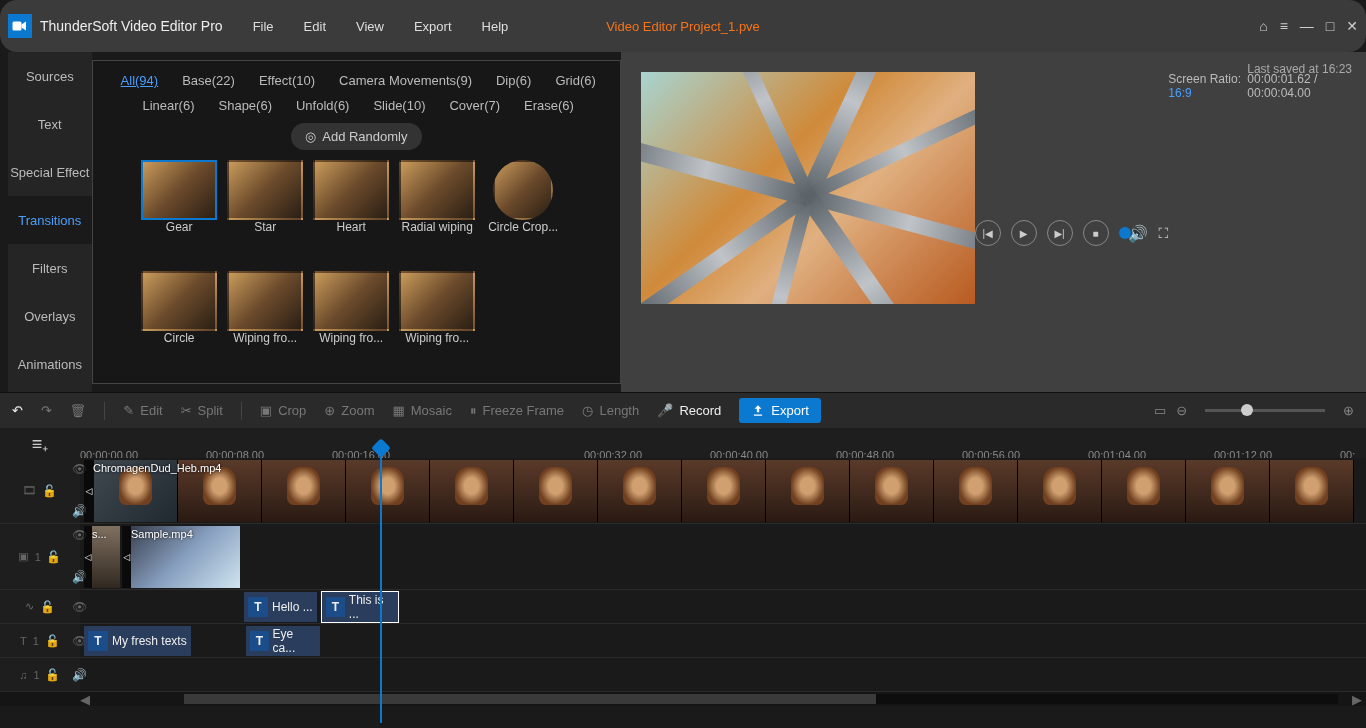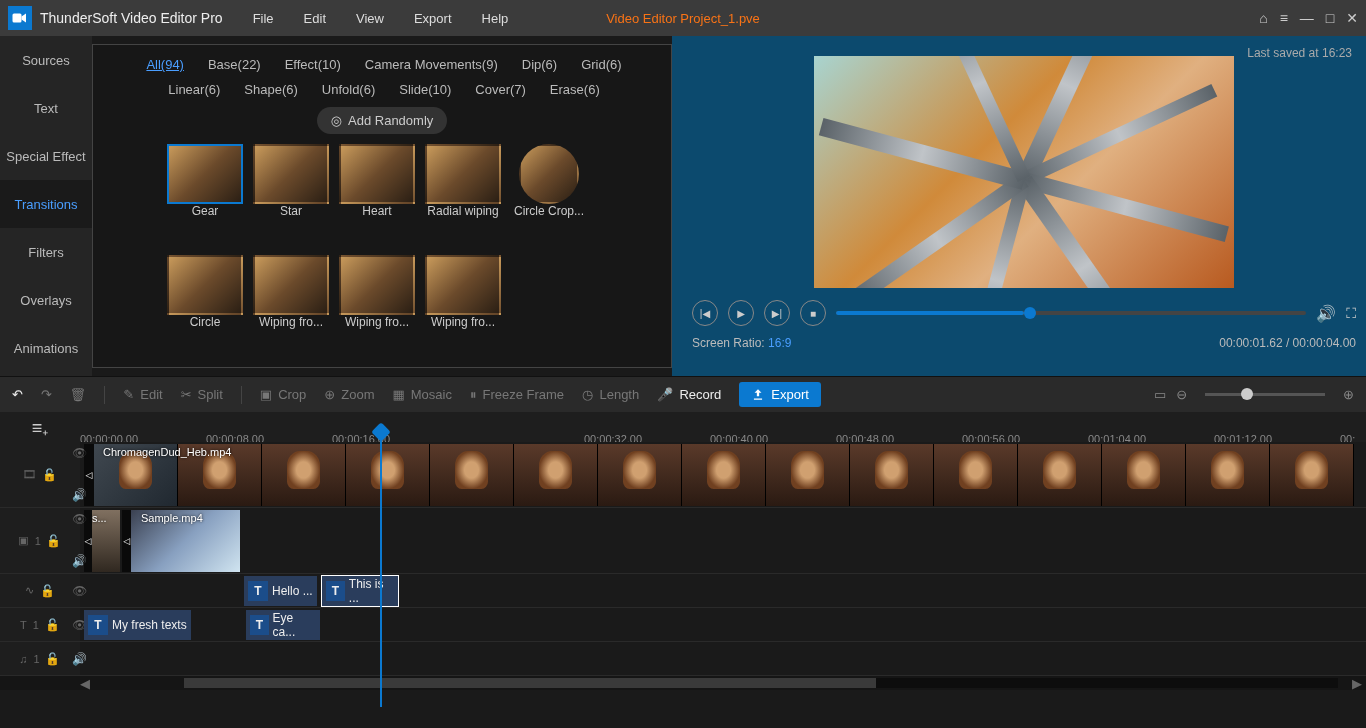--- a/index.html
+++ b/index.html
@@ -1,46 +1,46 @@
 <!DOCTYPE html>
 <html><head>
 <meta charset="utf-8">
 <style>
 * { margin: 0; padding: 0; box-sizing: border-box; font-family: "Segoe UI", Arial, sans-serif; }
 body { background: #1a1a1a; color: #ccc; width: 1366px; height: 728px; overflow: hidden; font-size: 13px; }
 
 
-.title-bar { height: 36px; background: #3b3b3b; display: flex; align-items: center; padding: 0 8px; }
+.title-bar { height: 52px; background: #3b3b3b; display: flex; align-items: center; padding: 0 8px; border-radius: 17px; }
 .logo { width: 24px; height: 24px; background: #0b79d0; margin-right: 8px; display: flex; align-items: center; justify-content: center; }
 .app-name { color: #eee; font-size: 14px; margin-right: 30px; }
 .menu { display: flex; gap: 30px; }
 .menu-item { color: #ddd; cursor: pointer; }
 .project-title { position: absolute; left: 50%; transform: translateX(-50%); color: #f97316; }
 .win-controls { margin-left: auto; display: flex; gap: 12px; align-items: center; }
 .win-controls span { color: #ccc; cursor: pointer; font-size: 14px; }
 
 
-.main { display: flex; height: 340px; }
+.main { display: flex; height: 340px; margin-left: 8px; }
 .sidebar { width: 92px; background: #252525; display: flex; flex-direction: column; }
 .side-item { height: 48px; display: flex; align-items: center; justify-content: center; color: #bbb; cursor: pointer; font-size: 13px; }
 .side-item.active { background: #1a1a1a; color: #4a9eff; }
 
 .panel { width: 580px; background: #171717; border: 1px solid #444; margin: 8px 0 8px 0; padding: 12px; display: flex; flex-direction: column; align-items: center; }
 .cat-row { display: flex; flex-wrap: wrap; gap: 24px; margin-bottom: 10px; padding-left: 4px; }
 .cat { font-size: 13px; color: #bbb; cursor: pointer; }
 .cat.active { color: #4a9eff; text-decoration: underline; }
 .add-randomly { background: #333; border-radius: 14px; padding: 6px 14px; display: inline-flex; align-items: center; gap: 6px; width: fit-content; margin-bottom: 10px; cursor: pointer; }
 .thumb-grid { display: grid; grid-template-columns: repeat(5, 1fr); gap: 10px; overflow-y: auto; flex: 1; padding-right: 10px; }
 .thumb-cell { display: flex; flex-direction: column; align-items: center; }
 .thumb { width: 76px; height: 60px; background: linear-gradient(135deg,#c89a5b 0%,#6b4a2b 50%,#2b1f14 100%); border: 2px solid transparent; cursor: pointer; }
 .thumb.selected { border-color: #0b79d0; }
 .thumb.circle { border-radius: 50%; width: 60px; height: 60px; }
 .thumb-label { font-size: 12px; color: #ccc; text-align: center; max-width: 90px; white-space: nowrap; overflow: hidden; text-overflow: ellipsis; }
 
-.preview { flex: 1; background: #0c4a6e; display: flex; flex-direction: column; position: relative; padding: 10px 10px 0 20px; }
+.preview { flex: 1; background: #404040; display: flex; position: relative; padding: 10px 10px 0 20px; }
 .last-saved { position: absolute; top: 10px; right: 14px; font-size: 12px; color: #aaa; }
 .preview-canvas { width: 420px; height: 232px; margin: 10px auto 0; background: linear-gradient(135deg,#a8d4d0 0%,#d08a3a 40%,#e0b080 60%,#b85a20 100%); position: relative; overflow: hidden; }
 .shard { position: absolute; background: linear-gradient(90deg,#5a6268 0%,#c0c4c8 50%,#5a6268 100%); transform-origin: left center; }
 .play-controls { display: flex; align-items: center; gap: 10px; margin-top: 12px; }
 .ctrl-btn { width: 26px; height: 26px; border: 1px solid #888; border-radius: 50%; display: flex; align-items: center; justify-content: center; cursor: pointer; color: #ccc; font-size: 10px; }
 .progress { flex: 1; height: 4px; background: #444; position: relative; border-radius: 2px; }
 .progress-fill { position: absolute; left: 0; top: 0; height: 100%; width: 40%; background: #0b79d0; border-radius: 2px; }
 .progress-handle { position: absolute; left: 40%; top: -4px; width: 12px; height: 12px; background: #0b79d0; border-radius: 50%; }
 .preview-footer { display: flex; justify-content: space-between; margin-top: 10px; font-size: 12px; color: #bbb; }
 .ratio-val { color: #4a9eff; }
@@ -63,21 +63,21 @@
 .tick { position: absolute; top: 6px; text-align: center; }
 .playhead { position: absolute; left: 300px; top: 0; width: 2px; height: 280px; background: #0b79d0; z-index: 10; }
 .playhead::before { content: ""; position: absolute; top: -2px; left: -6px; width: 14px; height: 14px; background: #0b79d0; border-radius: 3px; transform: rotate(45deg); }
 
 .track { display: flex; height: 66px; border-bottom: 1px solid #2a2a2a; }
 .track.thin { height: 34px; }
 .track-head { width: 80px; display: flex; align-items: center; justify-content: center; gap: 6px; color: #666; font-size: 11px; }
 .track-body { flex: 1; position: relative; background: #1a1a1a; display: flex; align-items: center; }
 .clip { position: absolute; height: 62px; top: 2px; display: flex; overflow: hidden; }
 .clip.thin { height: 30px; }
-.clip-label { position: absolute; top: 2px; left: 19px; font-size: 11px; color: #fff; text-shadow: 0 0 3px #000; z-index: 2; white-space: nowrap; }
+.clip-label { position: absolute; top: 2px; left: 9px; font-size: 11px; color: #fff; text-shadow: 0 0 3px #000; z-index: 2; white-space: nowrap; }
 .frame { width: 84px; height: 100%; background: linear-gradient(180deg,#5a3a2a 0%,#2a1a12 100%); border-right: 1px solid #000; flex-shrink: 0; position: relative; }
 .frame::after { content: ""; position: absolute; top: 12%; left: 30%; width: 40%; height: 60%; background: radial-gradient(ellipse at center,#d0a070 30%,#704020 70%); border-radius: 40% 40% 20% 20%; }
 .clip-img { width: 100%; height: 100%; background: linear-gradient(135deg,#3a4050 0%,#88a0c0 50%,#d0e4f0 100%); }
 .text-clip { background: #2a3d5c; display: flex; align-items: center; padding: 0 4px; gap: 4px; height: 30px; color: #eee; font-size: 12px; }
 .text-clip .t-icon { width: 20px; height: 20px; background: #1b4d8a; display: flex; align-items: center; justify-content: center; font-weight: bold; }
 .clip-handle { width: 10px; height: 100%; background: rgba(0,0,0,0.6); display: flex; align-items: center; justify-content: center; color: #fff; font-size: 9px; }
 .eye { font-size: 12px; color: #666; cursor: pointer; }
 
 .h-scroll { height: 14px; background: #151515; display: flex; align-items: center; }
 .h-scroll-track { flex: 1; height: 10px; background: #0d0d0d; margin: 0 14px 0 94px; position: relative; }

